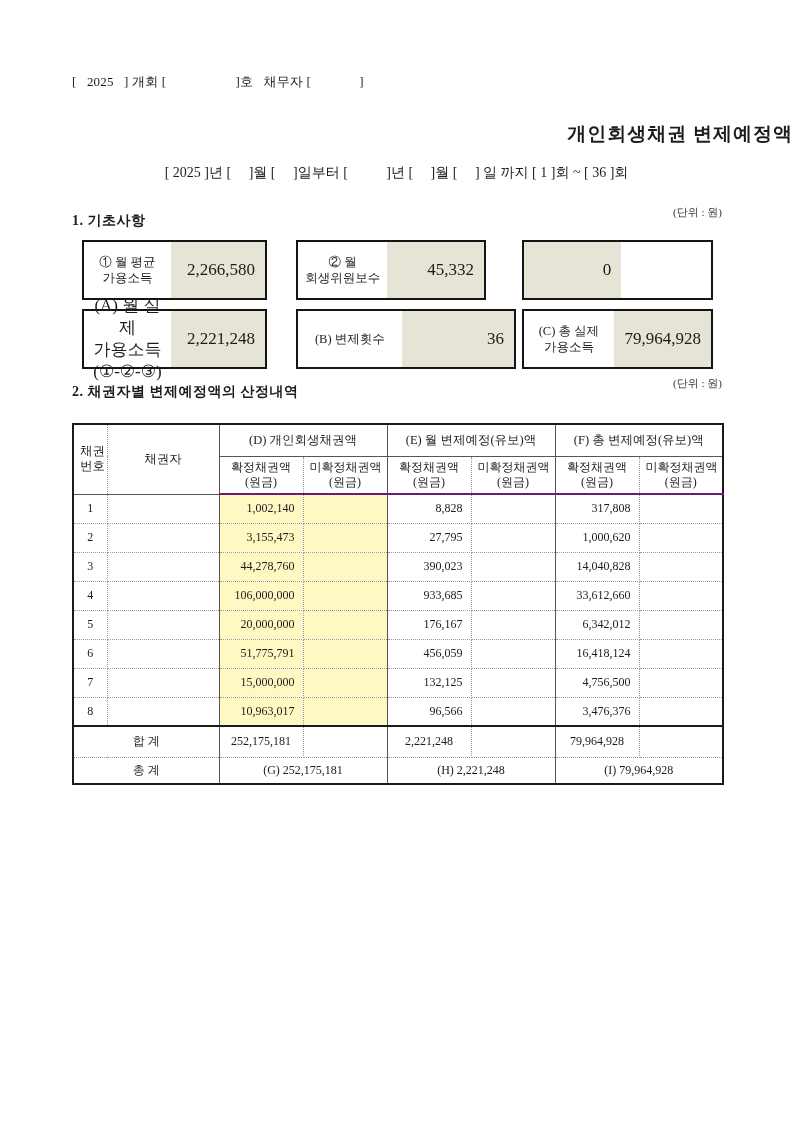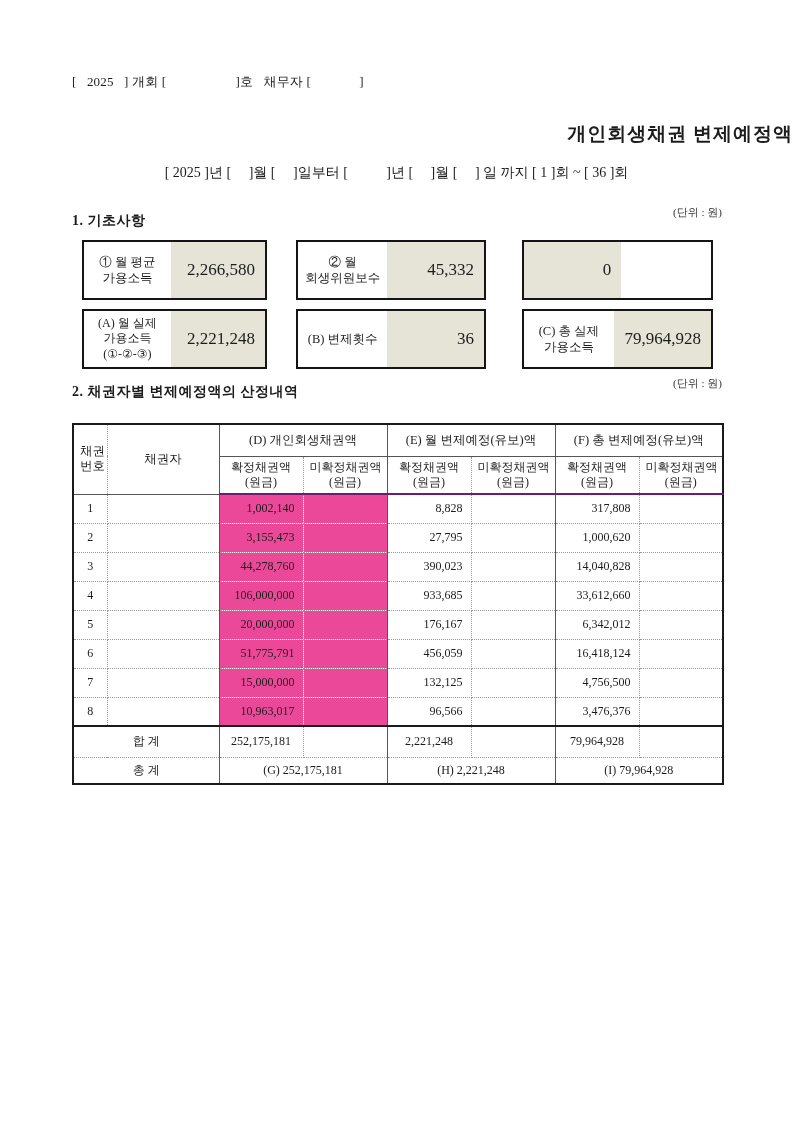--- a/index.html
+++ b/index.html
@@ -61,21 +61,21 @@
     font-weight:normal;text-align:center;
     overflow:hidden;white-space:nowrap;
   }
   .calc-table{border:2px solid #1a1a1a;}
   .calc-table .bl-solid{border-left:1px solid #555;}
   .calc-table thead tr.grp th{height:32px;border-bottom:1px solid #555;font-size:12.5px;}
   .calc-table thead tr.sub th{height:38px;border-bottom:2px solid #701a75;line-height:1.25;}
   .calc-table thead th.span2{border-bottom:2px solid #1a1a1a;}
   .calc-table tbody tr{height:29px;}
   .calc-table td.num{text-align:right;padding-right:8px;}
-  .calc-table td.cyan{background:#ec4899;}
+  .calc-table td.cyan{background:#fef9c3;}
   .calc-table tr.sum td{border-top:2px solid #1a1a1a;height:31px;}
   .calc-table tr.total td{height:27px;}
   .calc-table .two-line{line-height:1.25;}
 </style>
 </head>
 <body>
 
 <div class="page">
 
   <div class="case-line">[   2025   ] 개회 [                    ]호   채무자 [              ]</div>
@@ -101,29 +101,29 @@
       <div>회생위원보수</div>
     </div>
     <div class="val">45,332</div>
   </div>
 
   <div class="info-box" style="left:522px;top:240px;width:191px;">
     <div class="val">0</div>
   </div>
 
   <div class="info-box" style="left:82px;top:309px;width:185px;">
-    <div class="lbl" style="font-size:12px;text-align:center;">
+    <div class="lbl" style="font-size:17px;text-align:center;">
       <div>(A) 월 실제</div>
       <div>가용소득</div>
       <div>(①-②-③)</div>
     </div>
     <div class="val">2,221,248</div>
   </div>
 
-  <div class="info-box" style="left:296px;top:309px;width:190px;">
+  <div class="info-box" style="left:296px;top:309px;width:220px;">
     <div class="lbl">
       <div>(B) 변제횟수</div>
     </div>
     <div class="val">36</div>
   </div>
 
   <div class="info-box" style="left:522px;top:309px;width:191px;">
     <div class="lbl">
       <div>(C) 총 실제</div>
       <div>가용소득</div>

